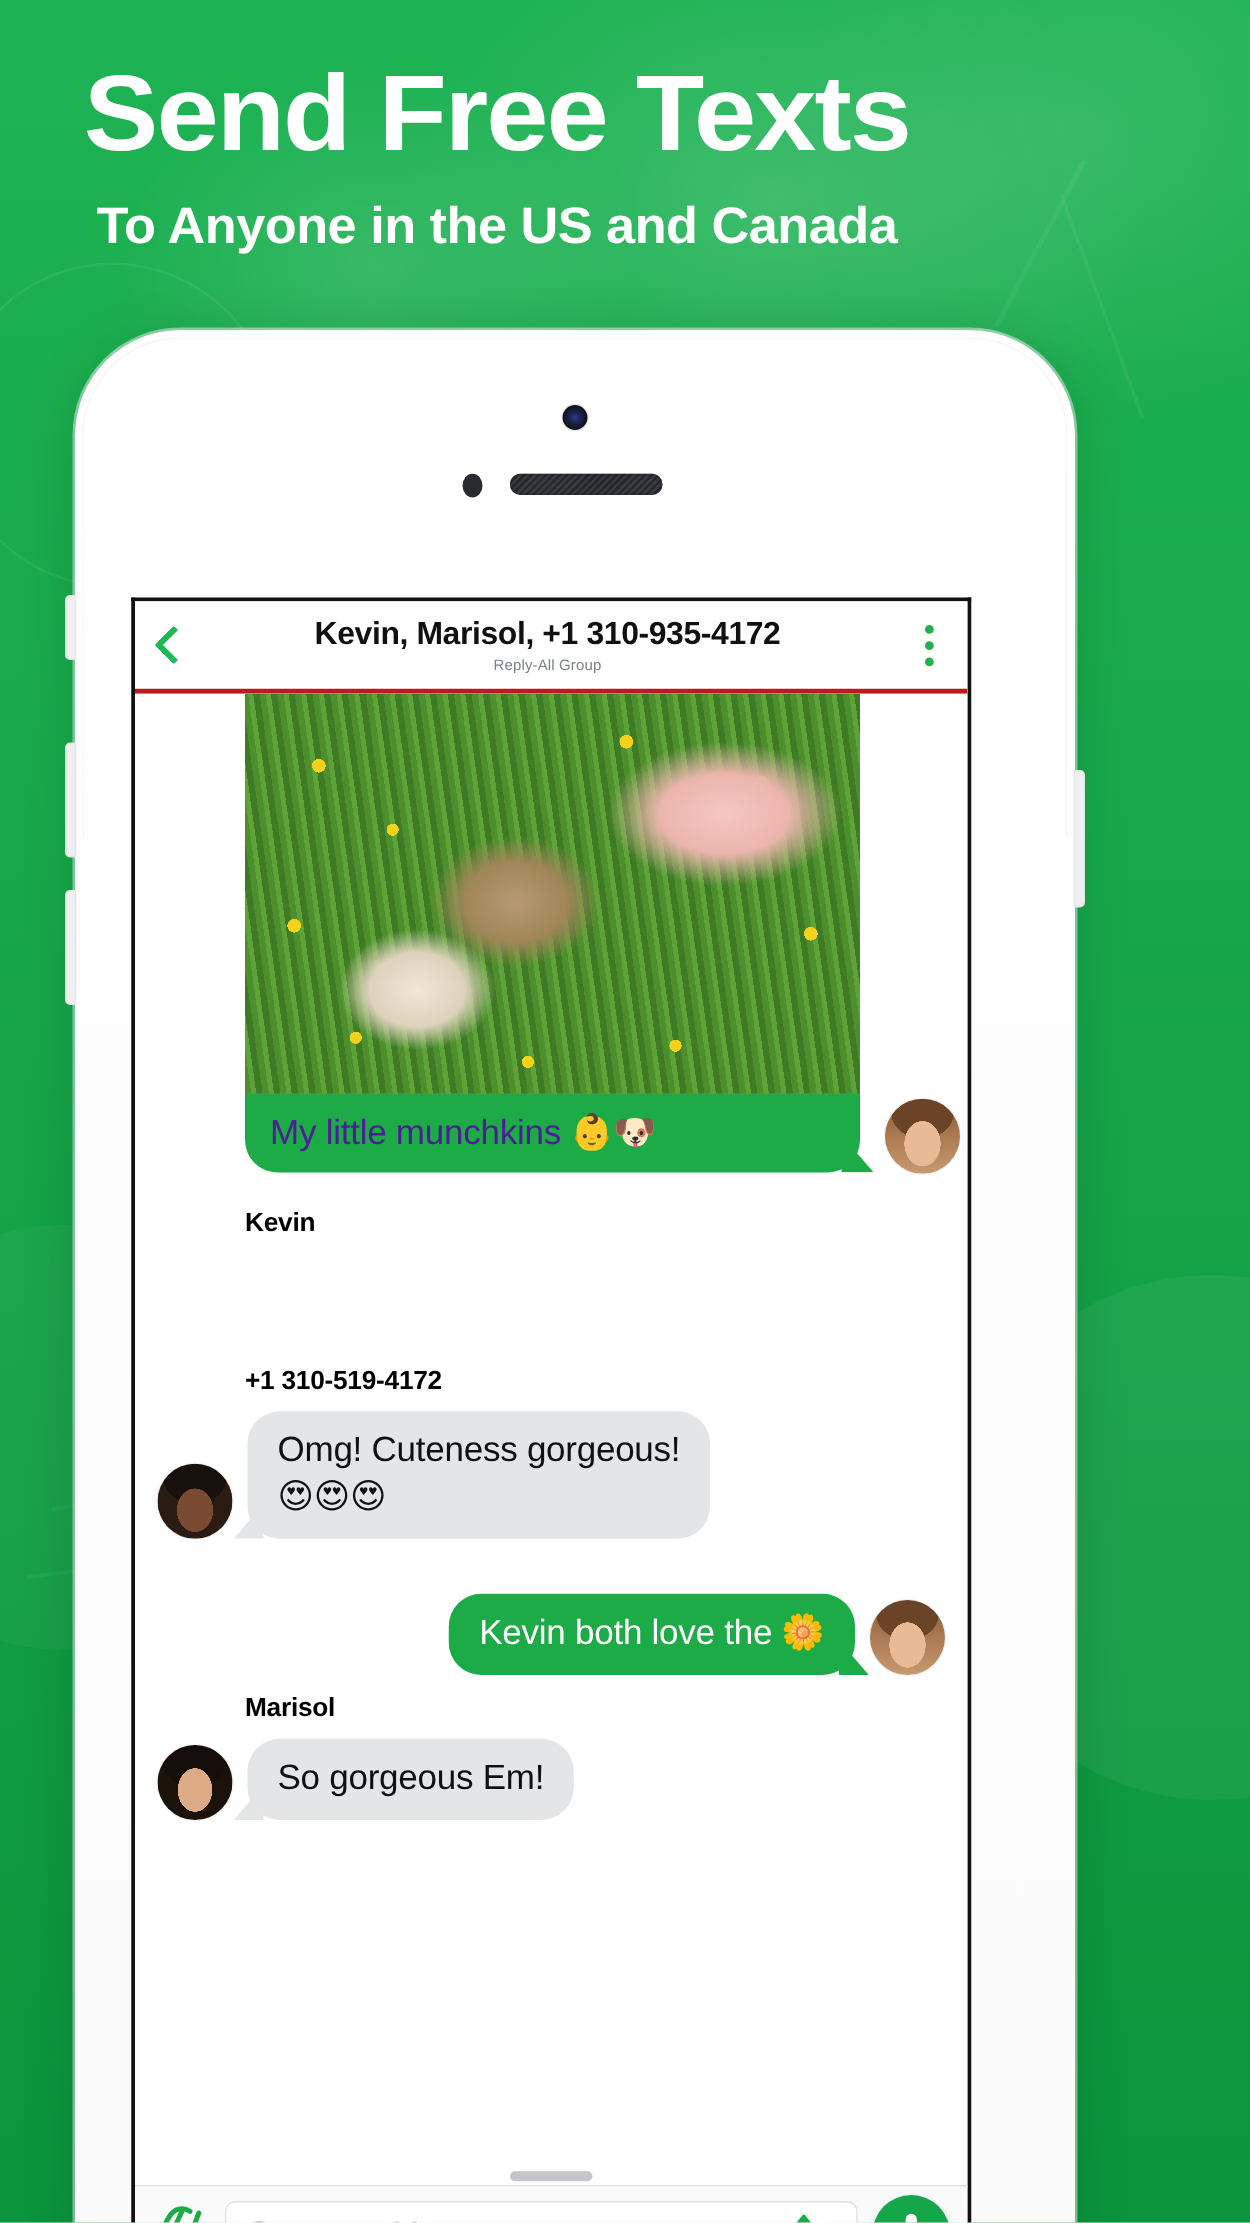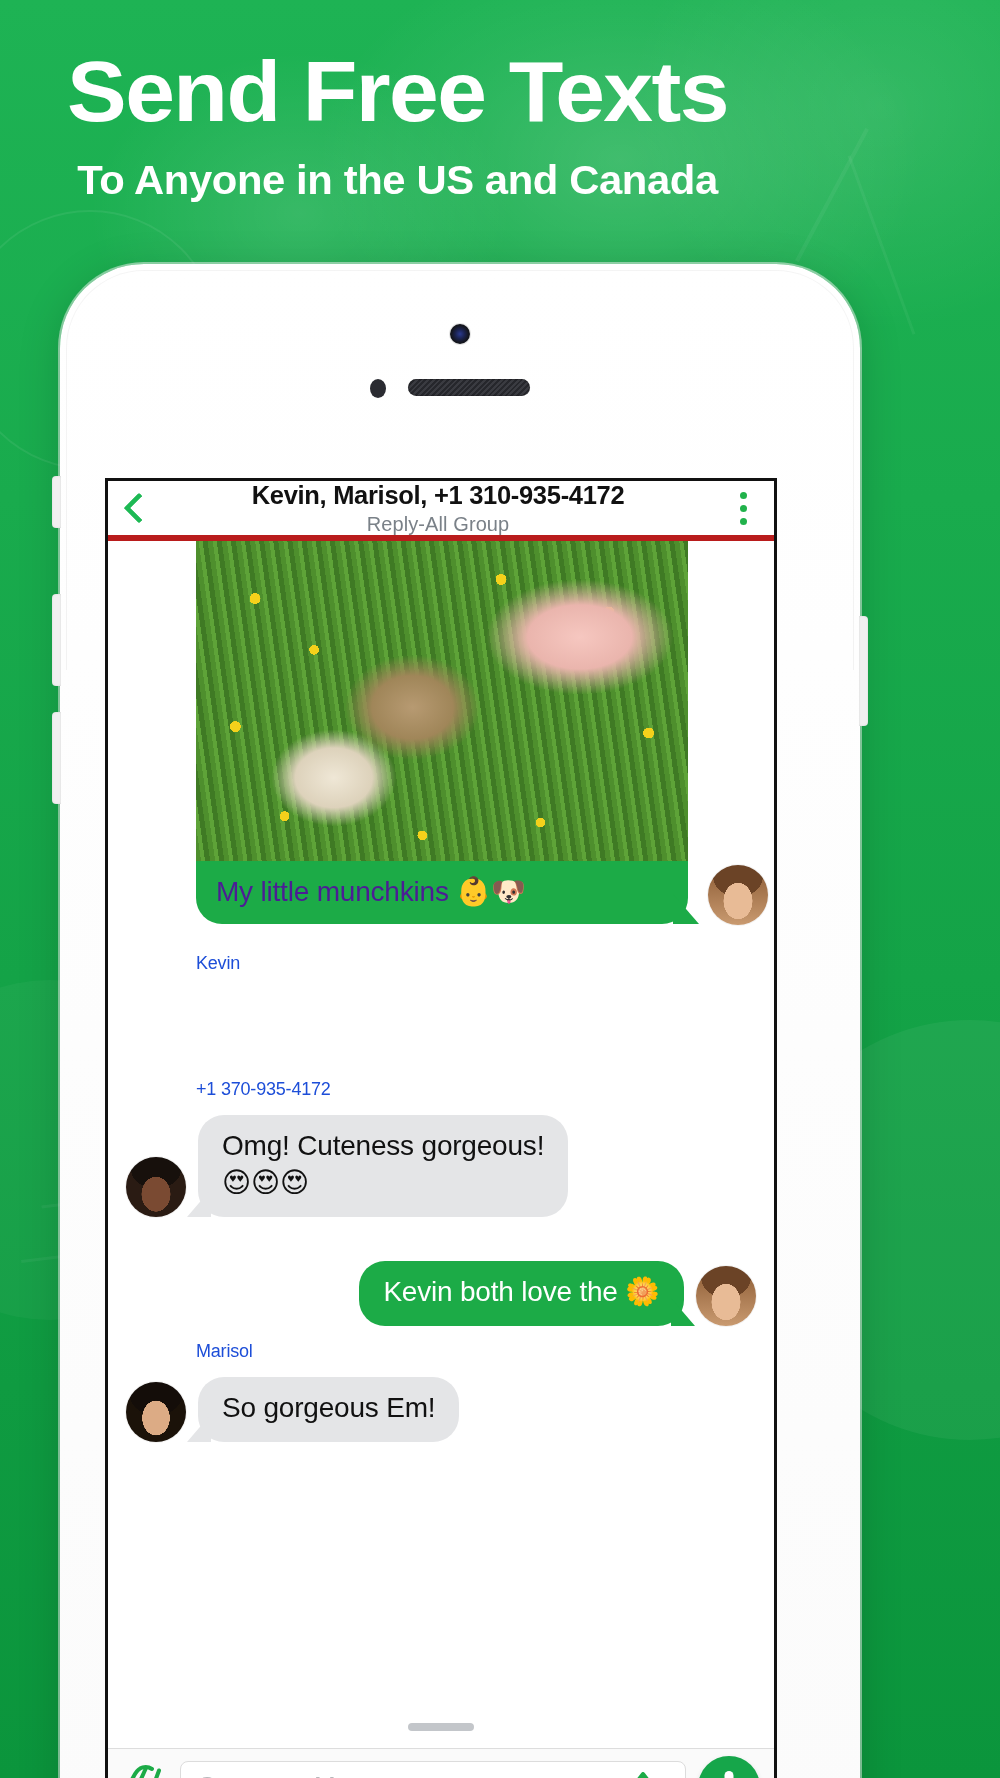--- a/index.html
+++ b/index.html
@@ -78,30 +78,30 @@
 
   
   .screen{
     position:absolute; left:45px; top:214px; width:672px; height:1346px;
     background:#fff; overflow:hidden;
     border:3px solid #111; border-bottom:none;
   }
 
   
   .chat-header{
-    position:relative; height:60px; background:#fff;
-    border-bottom:6px solid #b91c1c;
+    position:relative; height:74px; background:#fff;
+    border-bottom:4px solid #b91c1c;
     display:flex; align-items:center;
   }
   .back-btn{ width:62px; display:flex; align-items:center; justify-content:center; }
   .back-chevron{ width:22px; height:22px; border-left:5px solid #1db954; border-bottom:5px solid #1db954;
     transform:rotate(45deg); border-radius:2px; }
   .header-titles{ flex:1; text-align:center; margin-left:-6px; }
   .header-title{ font-size:25.5px; font-weight:bold; color:#111; letter-spacing:-0.3px; }
-  .header-sub{ font-size:20px; color:#7a8188; margin-top:3px; letter-spacing:0.1px; }
+  .header-sub{ font-size:12px; color:#7a8188; margin-top:3px; letter-spacing:0.1px; }
   .kebab{ width:62px; display:flex; flex-direction:column; align-items:center; gap:6px; }
   .kebab i{ width:7px; height:7px; border-radius:50%; background:#21b24b; display:block; }
 
   
   .messages{ position:relative; height:1196px; background:#fff; overflow:hidden; }
 
   .photo-msg{ position:absolute; left:88px; top:0; width:492px; }
   .photo{
     width:492px; height:320px; display:block;
     background:
@@ -124,21 +124,21 @@
     background:#1cab47; color:#4c1d95; font-size:28px; padding:14px 20px 16px 20px;
     border-radius:0 0 26px 26px; position:relative; letter-spacing:-0.2px;
   }
   .photo-caption::after{
     content:""; position:absolute; right:-11px; bottom:0; width:26px; height:30px;
     background:#1cab47; clip-path:polygon(0 0,100% 100%,0 100%);
   }
 
   .row{ position:absolute; display:flex; align-items:flex-end; }
   .sender-name{
-    position:absolute; font-size:18px; font-weight:normal; color:#1d4ed8; letter-spacing:-0.2px;
+    position:absolute; font-size:21px; font-weight:bold; color:#000000; letter-spacing:-0.2px;
   }
   .avatar{
     width:60px; height:60px; border-radius:50%; flex:none; overflow:hidden;
     background:#cfd3d7; position:relative; box-shadow:0 0 0 1px rgba(0,0,0,0.05);
   }
   .av-kevin{ background:radial-gradient(circle at 50% 118%, #eaf0f6 0 22%, rgba(234,240,246,0) 23%),
               radial-gradient(ellipse 22px 26px at 50% 60%, #d8a478 0 72%, rgba(216,164,120,0) 73%),
               radial-gradient(ellipse 26px 16px at 50% 22%, #1d1510 0 80%, rgba(29,21,16,0) 81%), #c9926a; }
   .av-omg{ background:radial-gradient(ellipse 20px 24px at 50% 62%, #7a4a32 0 72%, rgba(122,74,50,0) 73%),
             radial-gradient(ellipse 30px 22px at 50% 22%, #17100c 0 82%, rgba(23,16,12,0) 83%), #2a1b13; }
@@ -237,21 +237,21 @@
     <div class="messages">
 
       <div class="photo-msg">
         <div class="photo"></div>
         <div class="photo-caption"><span>My little munchkins </span><span class="emoji">👶🐶</span></div>
       </div>
       <div class="avatar av-em" style="position:absolute; left:600px; top:324px;"></div>
 
       <div class="sender-name" style="left:88px; top:412px;">Kevin</div>
 
-      <div class="sender-name" style="left:88px; top:538px;">+1 370-935-4172</div>
+      <div class="sender-name" style="left:88px; top:538px;">+1 310-519-4172</div>
       <div class="row" style="left:18px; top:574px;">
         <div class="avatar av-omg"></div>
         <div class="bubble in">
           <span>Omg! Cuteness gorgeous!</span><br>
           <span class="emoji">😍😍😍</span>
         </div>
       </div>
 
       <div class="row" style="right:18px; top:720px;">
         <div class="bubble out"><span>Kevin both love the </span><span class="emoji">🌼</span></div>

